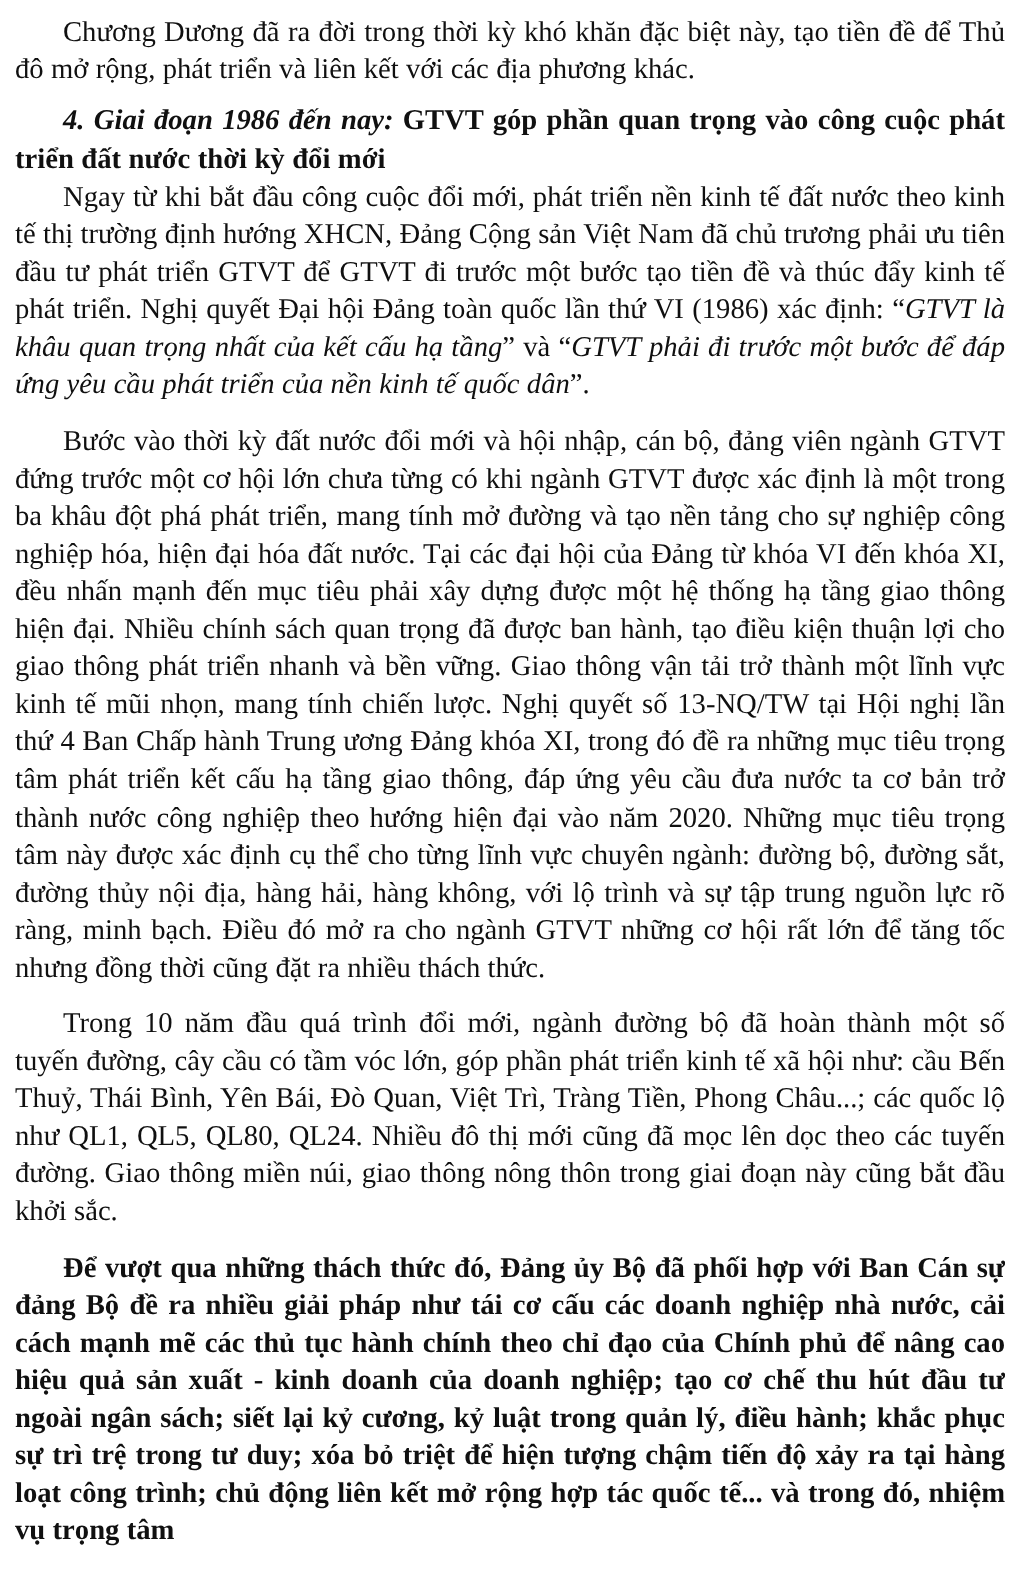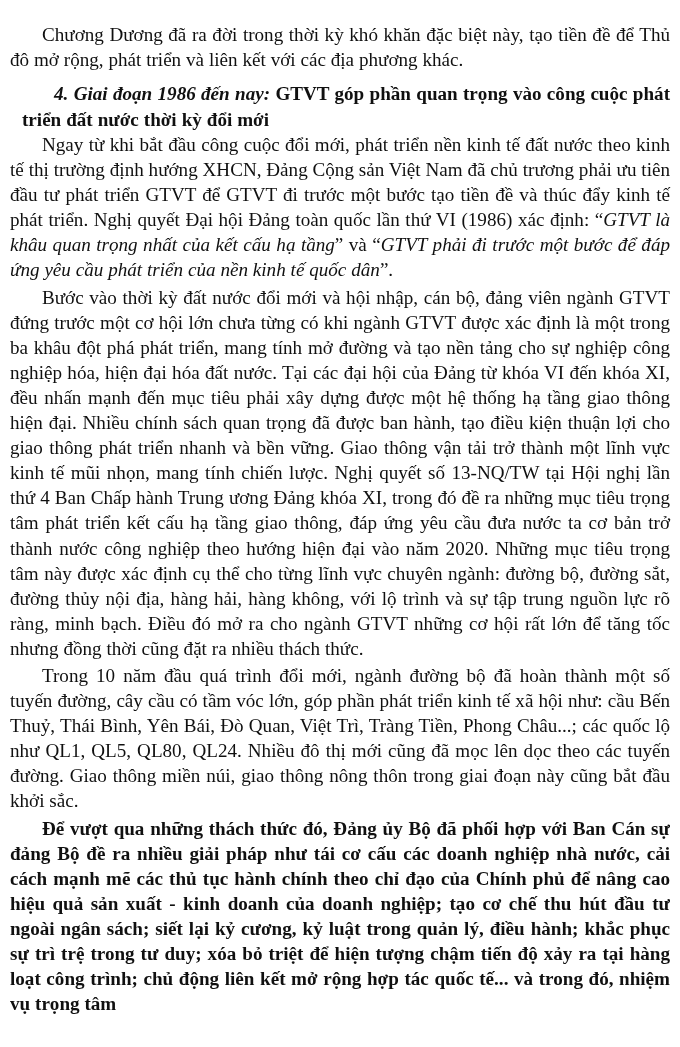--- a/index.html
+++ b/index.html
@@ -20,42 +20,42 @@
   #page {
     position: relative;
     width: 680px;
     height: 1047px;
     box-sizing: border-box;
     padding: 0 10px 0 10px;
     background: #ffffff;
   }
 
   .doc-body {
-    padding-top: 22px;
+    padding-top: 9px;
   }
 
   
   p.para {
     margin: 0 0 0 0;
     font-size: 19.1px;
     line-height: 25.1px;
     text-align: justify;
     text-justify: inter-word;
     text-indent: 32px;
     hyphens: none;
     word-spacing: 0.1px;
   }
 
   p.para + p.para {
-    margin-top: 2px;
+    margin-top: 12px;
   }
 
   
   p.heading {
-    margin: 9px 0 0 12px;
+    margin: 9px 0 0 0;
     font-size: 19.1px;
     line-height: 25.4px;
     font-weight: bold;
     text-align: justify;
     text-justify: inter-word;
     text-indent: 32px;
     word-spacing: 0.2px;
   }
 
   p.heading .num-title {

